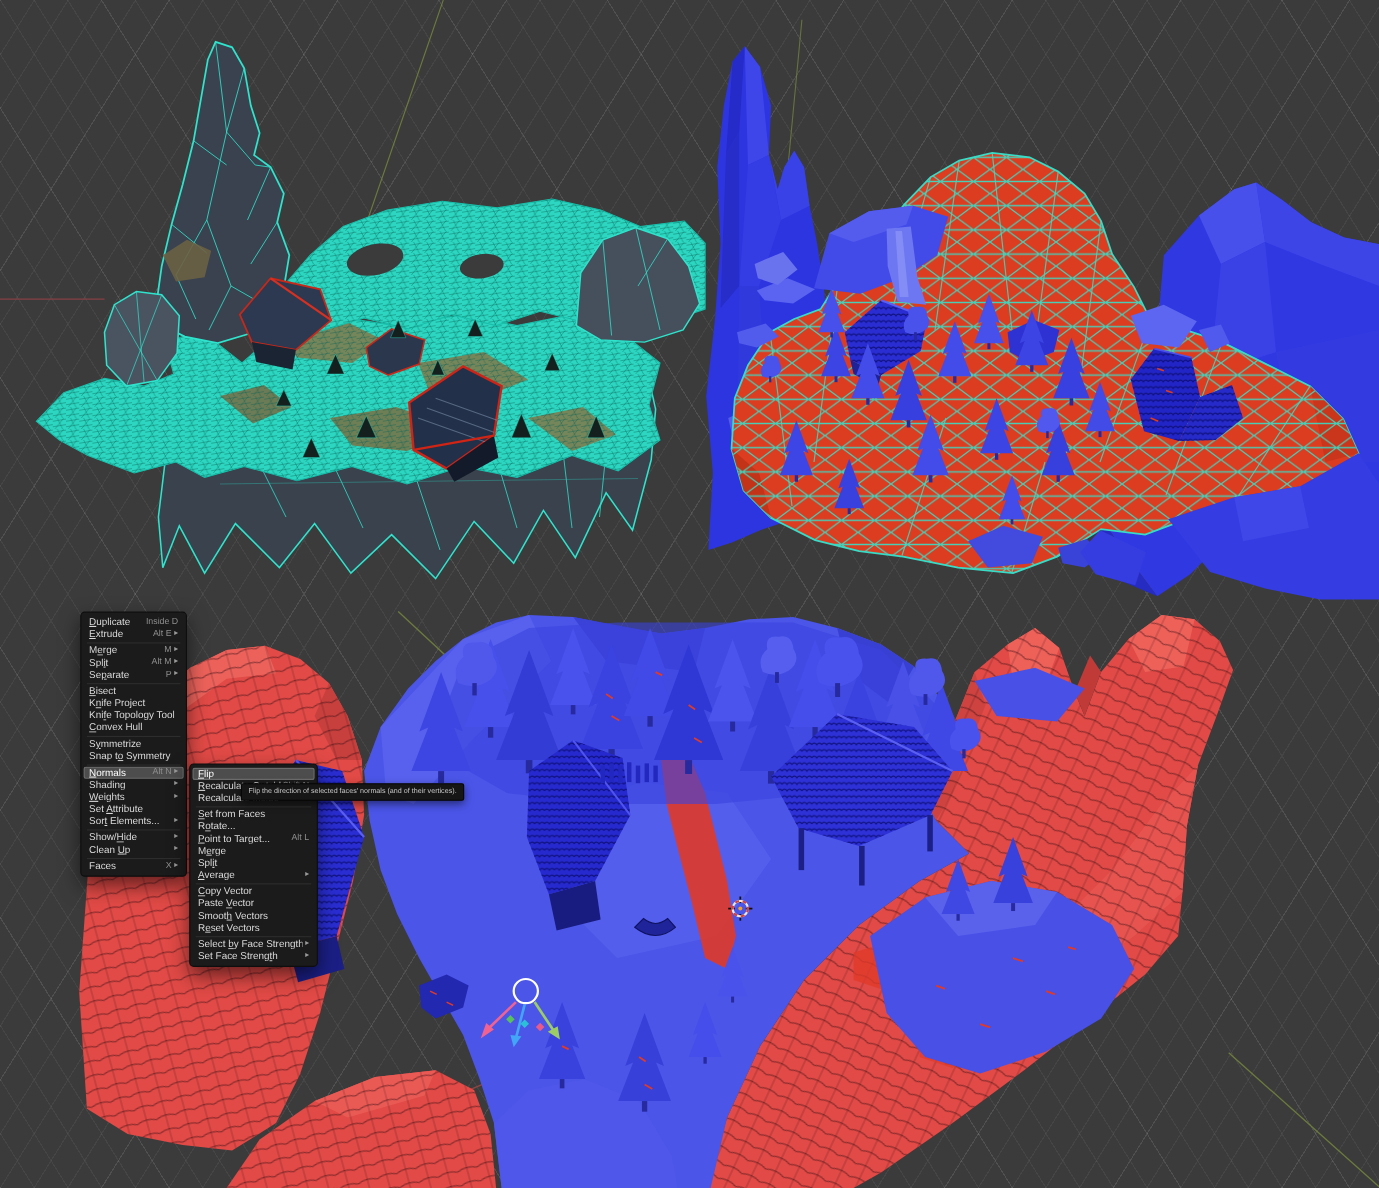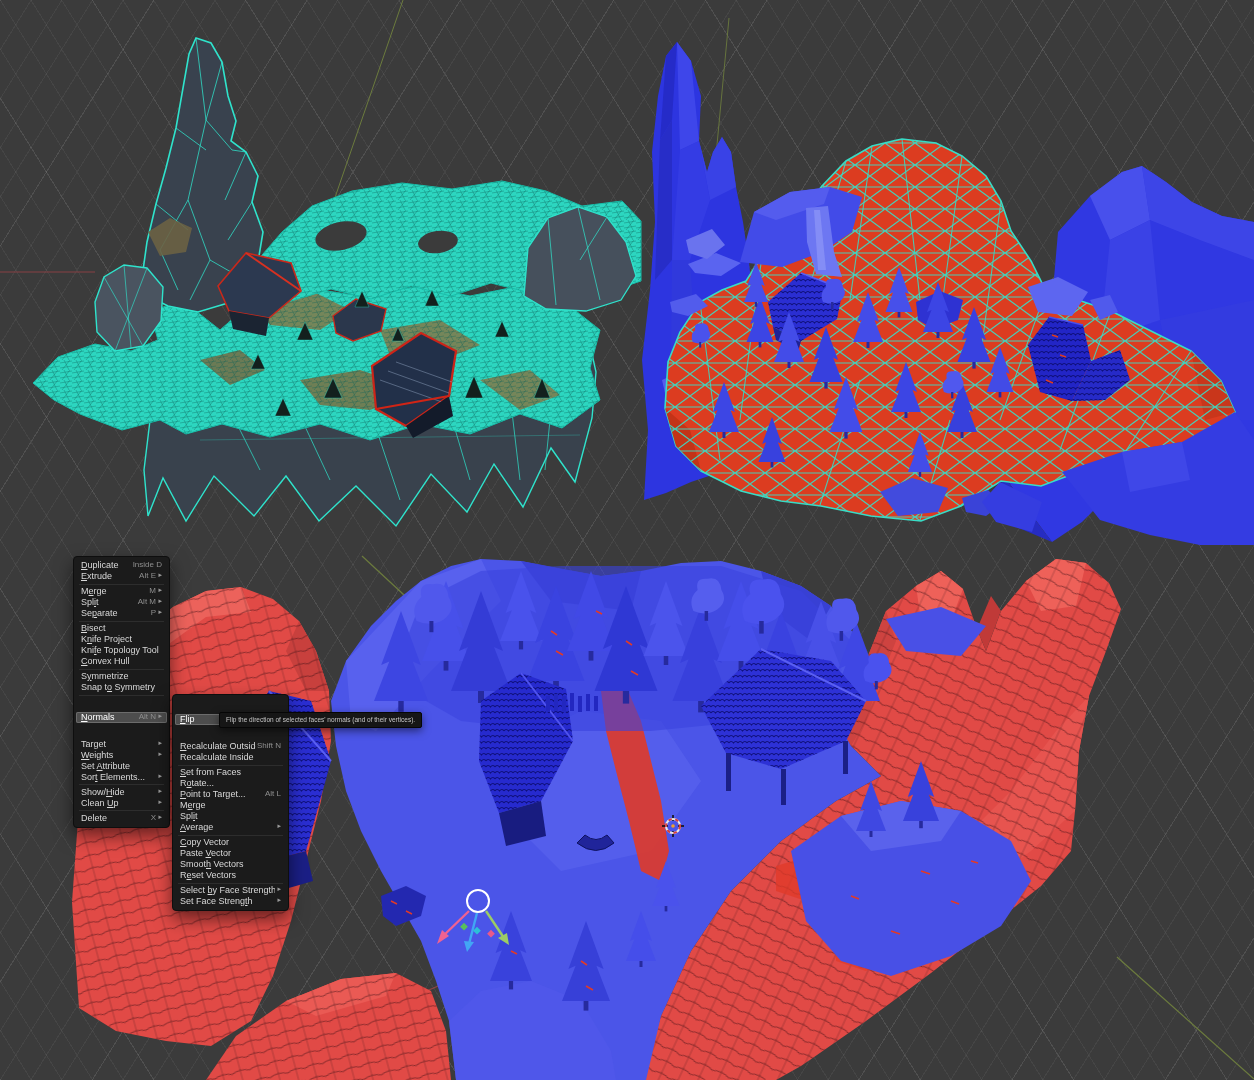--- a/index.html
+++ b/index.html
@@ -13,21 +13,21 @@
     font-family:"Liberation Sans", sans-serif;}
   svg.scene{position:absolute;left:0;top:0;z-index:1;}
   .menu{position:absolute;background:#1b1b1b;border:1px solid #0e0e0e;border-radius:4px;
     padding:3px 0;box-shadow:0 8px 18px rgba(0,0,0,.55);font-size:9px;color:#d9d9d9;
     box-sizing:border-box;z-index:10;}
   .mi{display:flex;align-items:flex-start;height:11px;padding:0 7px;gap:1px;white-space:nowrap;}
   .mi .lab{flex:1;overflow:hidden;}
   .mi .sc{color:#8f8f8f;font-size:8px;}
   .mi .arr{color:#9a9a9a;font-size:7px;width:5px;text-align:right;}
   .mi.hl{background:#4d4d4d;box-shadow:inset 0 0 0 1px #6c6c6c;border-radius:2px;
-    margin:16px 2px;padding:0 5px;color:#fff;}
+    margin:0 2px;padding:0 5px;color:#fff;}
   .sep{height:1px;background:#2d2d2d;margin:1.5px 5px;}
   u{text-underline-offset:1px;}
   .tooltip{position:absolute;left:219px;top:712px;background:#161616;border:1px solid #060606;
     color:#c6c6c6;font-size:6.5px;line-height:8px;padding:3px 6px;border-radius:2px;
     white-space:nowrap;z-index:20;box-shadow:0 3px 8px rgba(0,0,0,.5);}
 </style>
 </head>
 <body>
 
 <div class="stage">
@@ -378,21 +378,21 @@
       <div class="mi">
         <span class="lab">Snap t<u>o</u> Symmetry</span>
       </div>
       <div class="sep"></div>
       <div class="mi hl">
         <span class="lab"><u>N</u>ormals</span>
         <span class="sc">Alt N</span>
         <span class="arr">▸</span>
       </div>
       <div class="mi">
-        <span class="lab">Target</span>
+        <span class="lab">Shading</span>
         <span class="arr">▸</span>
       </div>
       <div class="mi">
         <span class="lab"><u>W</u>eights</span>
         <span class="arr">▸</span>
       </div>
       <div class="mi">
         <span class="lab">Set <u>A</u>ttribute</span>
       </div>
       <div class="mi">
@@ -403,21 +403,21 @@
       <div class="mi">
         <span class="lab">Show/<u>H</u>ide</span>
         <span class="arr">▸</span>
       </div>
       <div class="mi">
         <span class="lab">Clean <u>U</u>p</span>
         <span class="arr">▸</span>
       </div>
       <div class="sep"></div>
       <div class="mi">
-        <span class="lab">Delete</span>
+        <span class="lab">Faces</span>
         <span class="sc">X</span>
         <span class="arr">▸</span>
       </div>
     </div>
 
 <div class="menu" id="normals-submenu" style="left:172px;top:694px;width:117px">
       <div class="mi hl">
         <span class="lab"><u>F</u>lip</span>
       </div>
       <div class="mi">

